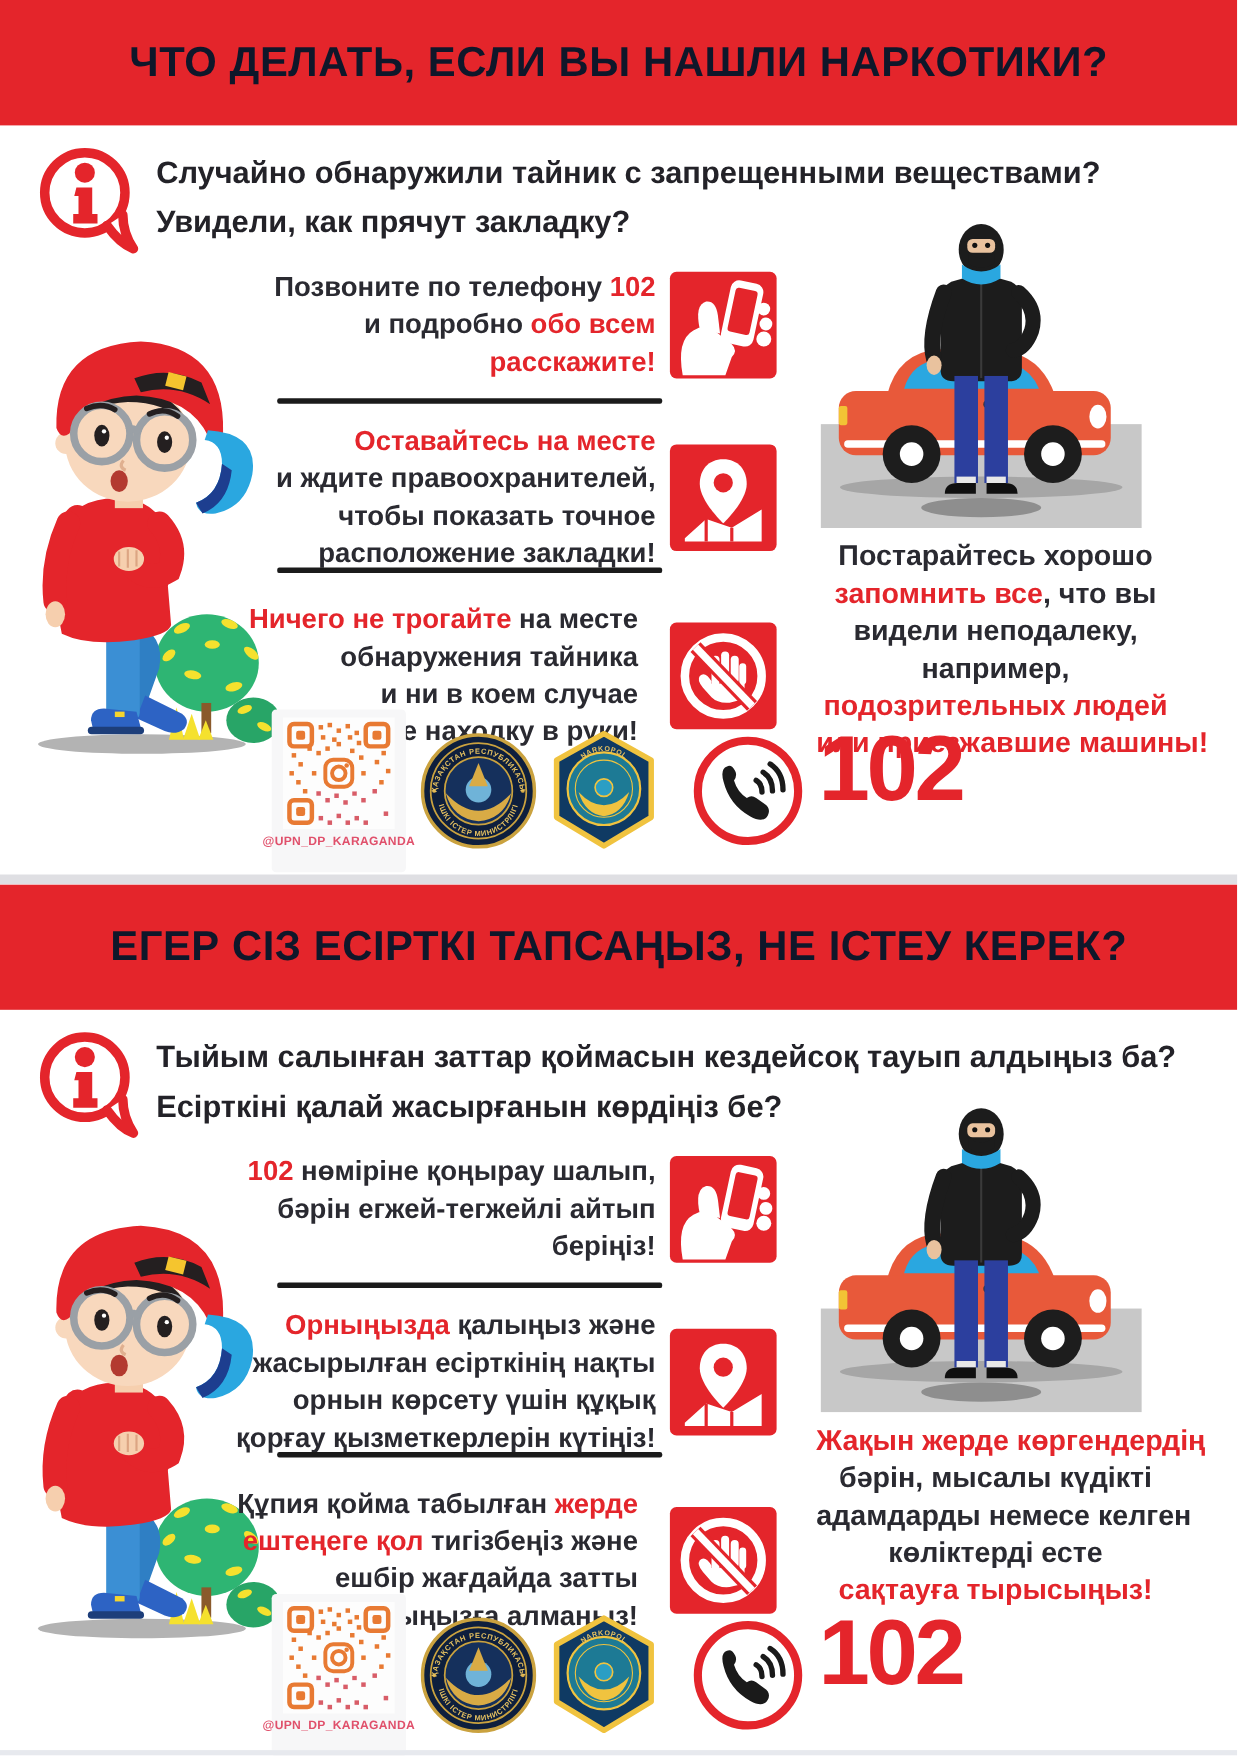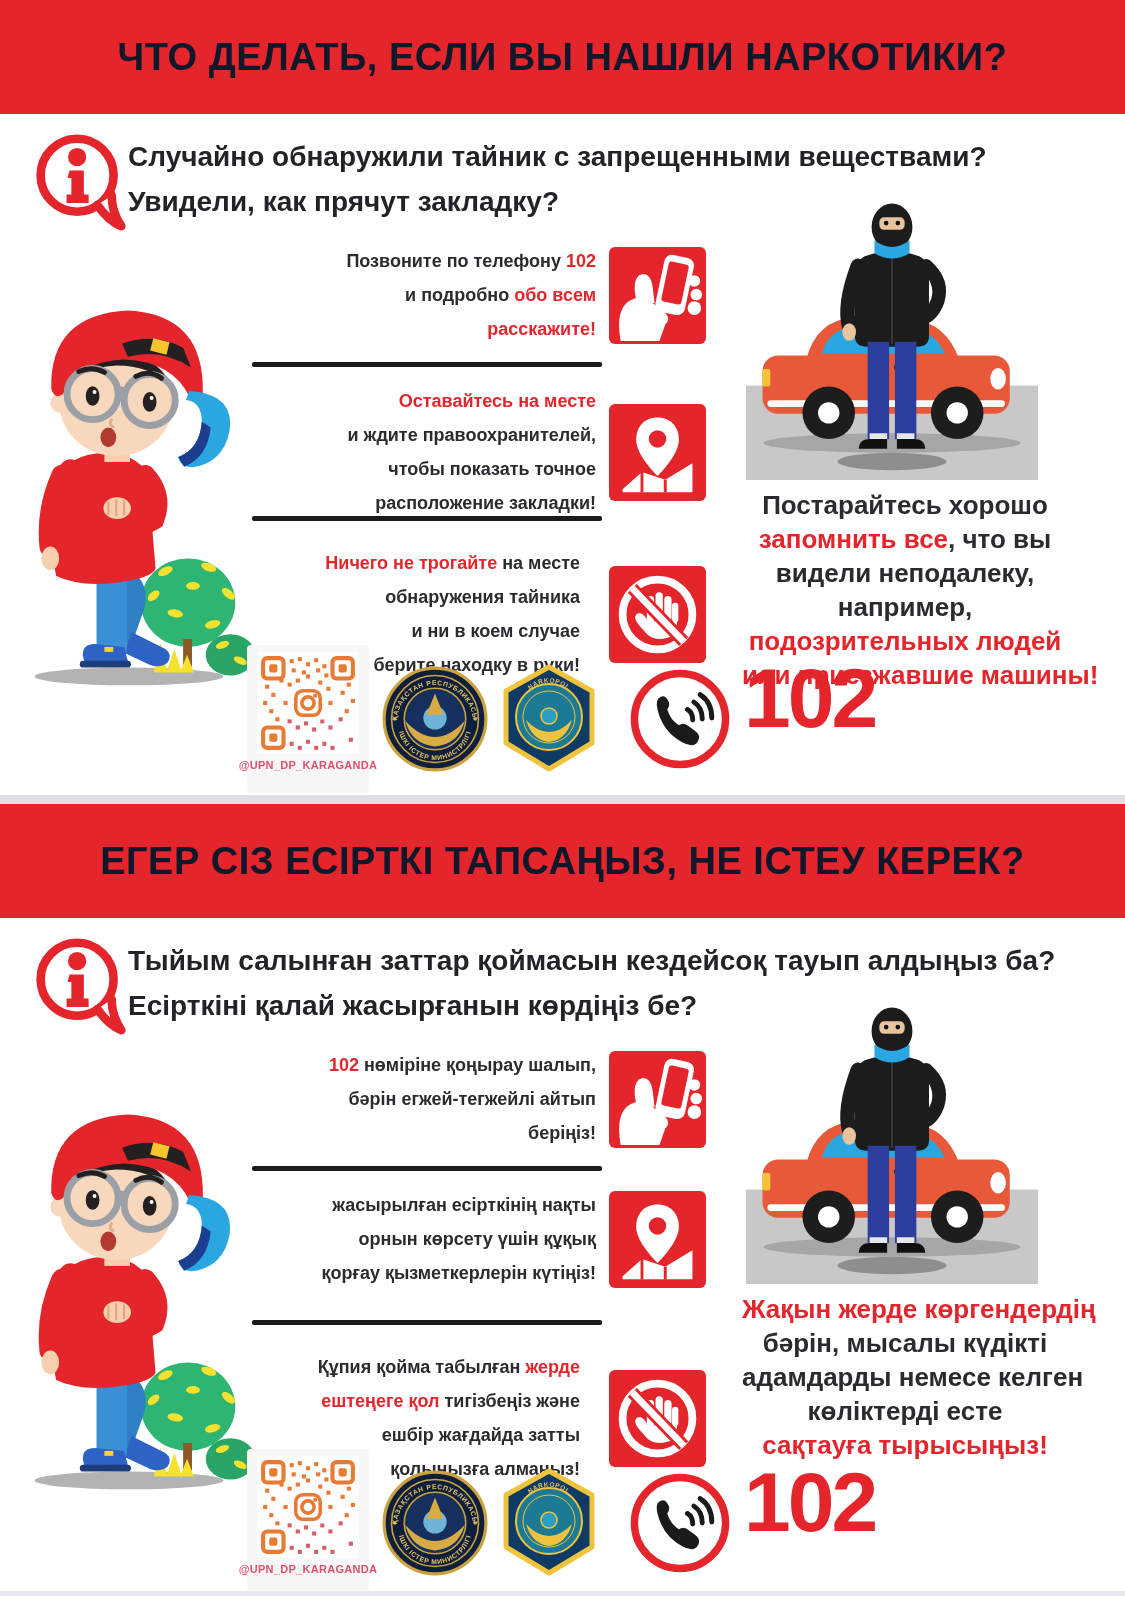--- a/index.html
+++ b/index.html
@@ -8,29 +8,29 @@
           font-family:"Liberation Sans","DejaVu Sans",sans-serif;}
   .panel{position:absolute;left:0;width:1125px;background:#fff;overflow:hidden;}
   #panel-ru{top:0;height:795px;}
   #panel-kz{top:804px;height:792px;}
   .separator{position:absolute;top:795px;left:0;width:1125px;height:9px;background:#dfdfe3;}
 
   .banner{position:absolute;top:0;left:0;right:0;height:114px;background:var(--red);
           display:flex;align-items:center;justify-content:center;}
   .banner h1{margin:0;color:#0f172a;font-size:38px;font-weight:800;letter-spacing:.5px;white-space:nowrap;}
 
-  .intro{position:absolute;top:130px;left:32px;display:flex;align-items:flex-start;}
+  .intro{position:absolute;top:130px;left:32px;display:flex;gap:14px;align-items:flex-start;}
   .info-icon{width:96px;height:102px;flex:none;}
   .intro-text{font-size:28px;font-weight:800;color:#232228;line-height:45px;white-space:nowrap;padding-top:4px;}
 
   .illu-boy{position:absolute;left:6px;top:282px;width:246px;height:415px;}
   .scene{position:absolute;left:744px;top:188px;width:296px;height:292px;}
 
   .step{position:absolute;left:250px;width:456px;display:flex;justify-content:flex-end;align-items:center;gap:13px;}
-  .step-text{flex:1;text-align:right;font-size:18px;line-height:34px;font-weight:700;color:var(--dark);}
+  .step-text{flex:1;text-align:right;font-size:25px;line-height:34px;font-weight:700;color:var(--dark);}
   .seg-line{white-space:nowrap;}
   .red-text{color:var(--red);}
   .step-icon{width:97px;height:97px;background:var(--red);border-radius:6px;flex:none;}
   .step-icon svg{width:97px;height:97px;display:block;}
   .step1{top:244px;} .step2{top:384px;} .step3{top:546px;gap:29px;}
   .divider{position:absolute;left:252px;width:350px;height:5px;background:#1b1b1b;border-radius:2px;}
   .divider1{top:362px;} .divider2{top:516px;}
 
   .note{position:absolute;left:742px;top:488px;width:326px;text-align:center;
         font-size:26px;line-height:34px;font-weight:700;color:var(--dark);}
@@ -421,20 +421,21 @@
         </div>
       <div class="step-icon">
         <svg viewBox="0 0 100 100">
             <use href="#sym-phone-hand"></use>
           </svg>
       </div>
     </div>
     <div class="divider divider1"></div>
     <div class="step step2">
       <div class="step-text">
+          <div class="seg-line"><span class="red-text">Орныңызда</span><span> қалыңыз және</span></div>
           <div class="seg-line"><span>жасырылған есірткінің нақты</span></div>
           <div class="seg-line"><span>орнын көрсету үшін құқық</span></div>
           <div class="seg-line"><span>қорғау қызметкерлерін күтіңіз!</span></div>
         </div>
       <div class="step-icon">
         <svg viewBox="0 0 100 100">
             <use href="#sym-map-pin"></use>
           </svg>
       </div>
     </div>

